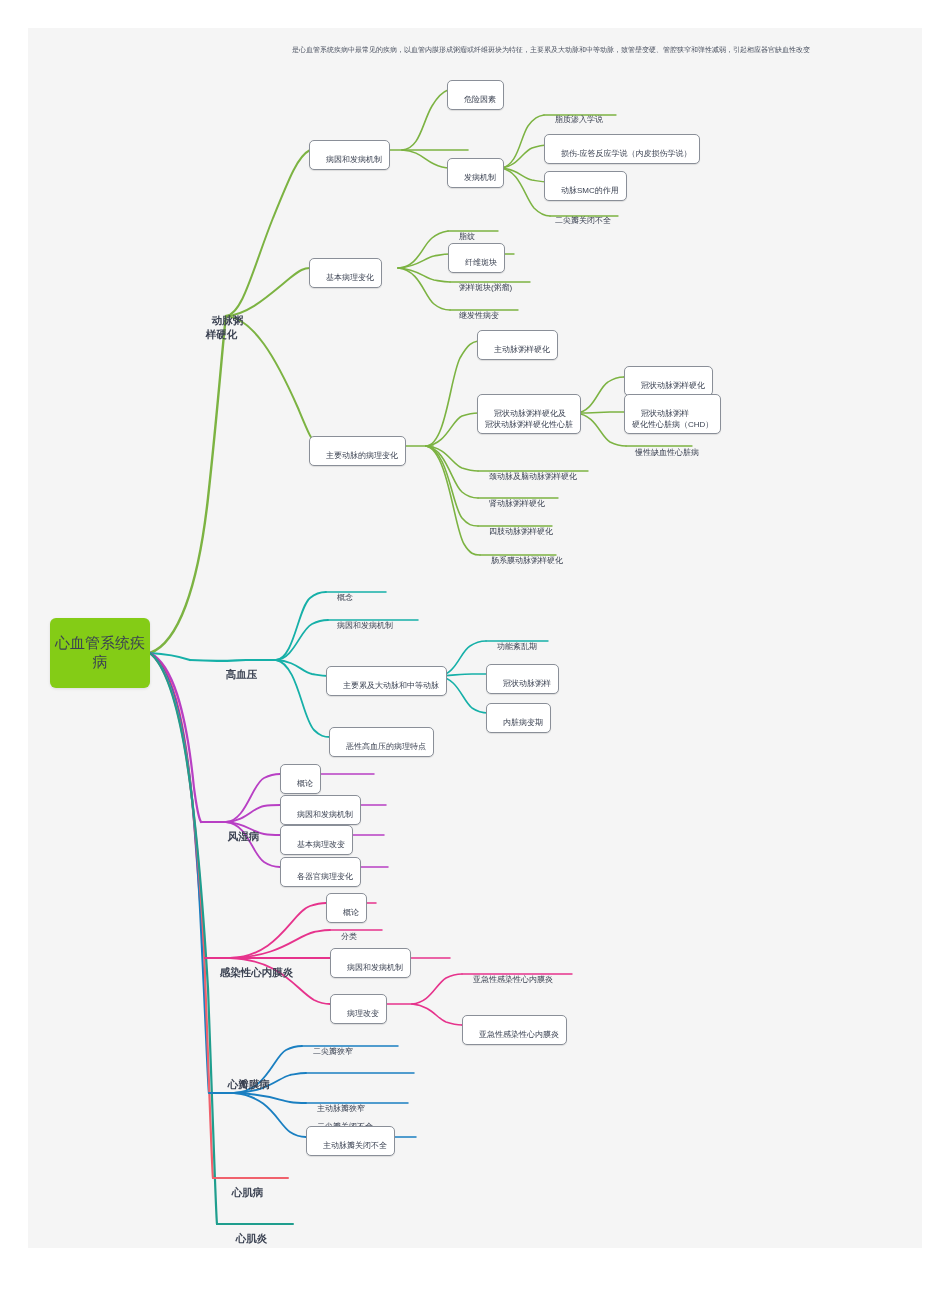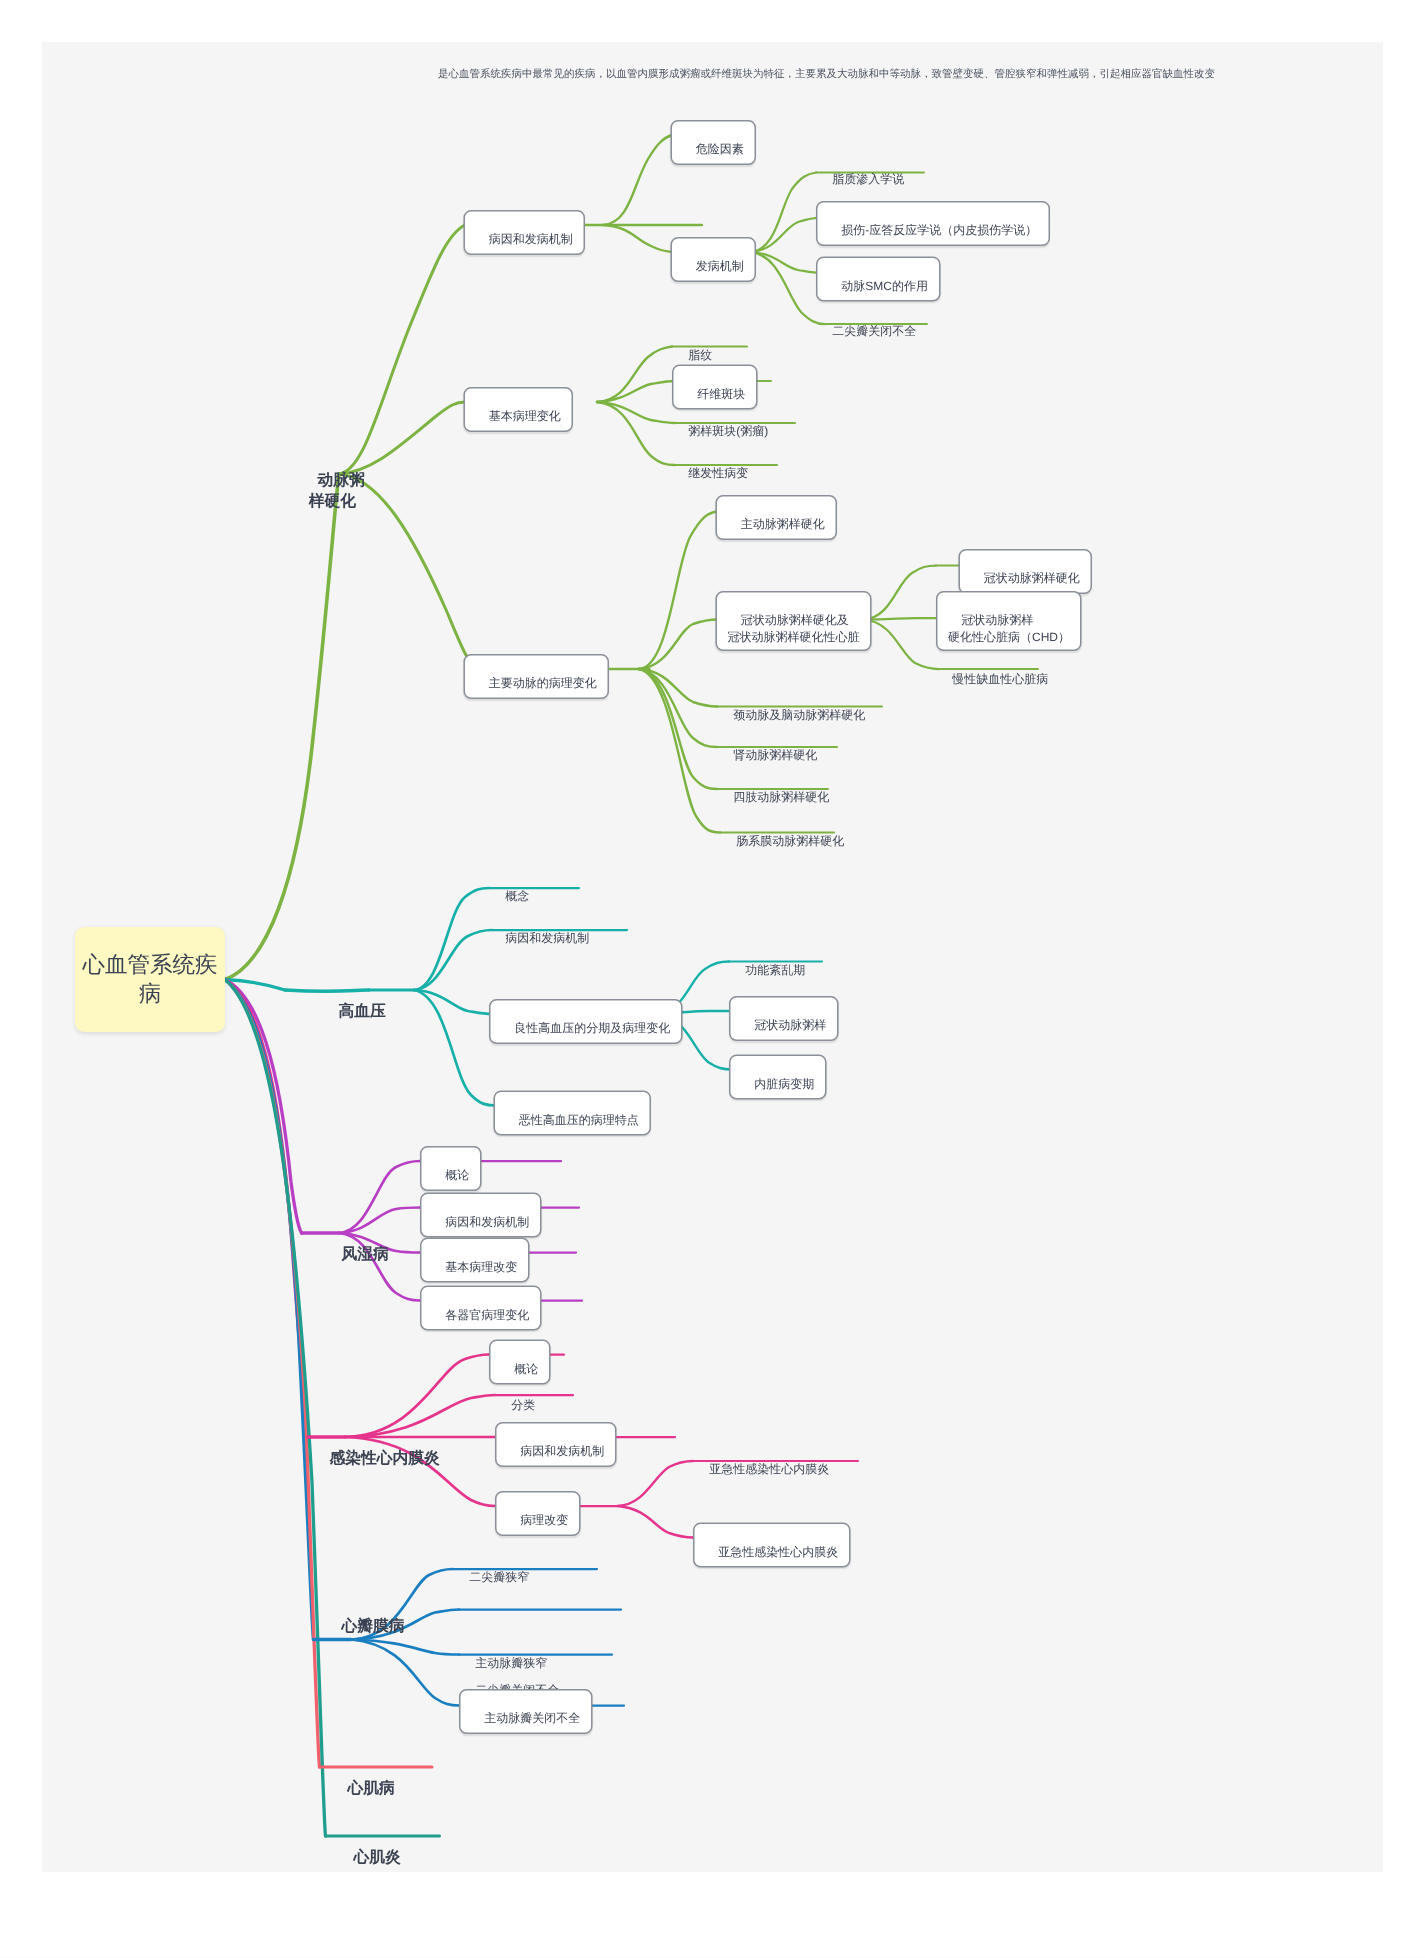--- a/index.html
+++ b/index.html
@@ -3,21 +3,21 @@
 <meta charset="utf-8">
 <style>
   html,body{margin:0;padding:0;background:#ffffff;}
   body{width:950px;height:1305px;font-family:"Liberation Sans","DejaVu Sans",sans-serif;}
   #canvas{position:absolute;left:28px;top:28px;width:894px;height:1220px;background:#f5f5f5;overflow:hidden;}
   svg.links{position:absolute;left:0;top:0;width:894px;height:1220px;pointer-events:none;}
   .node{position:absolute;box-sizing:border-box;color:#3b4252;white-space:pre;line-height:1.35;}
   .boxed{background:#ffffff;border:1px solid #8a8f98;border-radius:5px;padding:3px 7px;
          box-shadow:0 1px 1px rgba(0,0,0,.10);}
   .plain{background:transparent;padding:1px 2px;}
-  .root{position:absolute;background:#fef9c3;border-radius:6px;box-shadow:0 1px 3px rgba(0,0,0,.10);
+  .root{position:absolute;background:#84cc16;border-radius:6px;box-shadow:0 1px 3px rgba(0,0,0,.10);
         display:flex;align-items:center;justify-content:center;text-align:center;color:#3b4252;}
   .sz-root{font-size:15px;}
   .sz-l1{font-size:10.5px;font-weight:600;}
   .sz-l2{font-size:8px;}
   .sz-note{font-size:7px;color:#4a5160;line-height:1.5;}
 </style>
 </head>
 <body>
 
 <div id="canvas">
@@ -198,42 +198,42 @@
   <div class="node plain sz-l2" style="left:420px;top:271px;">
     <span>继发性病变</span></div>
 
   <div class="node boxed sz-l2" style="left:281px;top:408px;">
     <span>主要动脉的病理变化</span></div>
   <div class="node boxed sz-l2" style="left:449px;top:302px;">
     <span>主动脉粥样硬化</span></div>
   <div class="node boxed sz-l2" style="left:449px;top:366px;">
     <span>冠状动脉粥样硬化及
 冠状动脉粥样硬化性心脏</span></div>
-  <div class="node boxed sz-l2" style="left:596px;top:338px;margin-left:15px;">
+  <div class="node boxed sz-l2" style="left:596px;top:338px;">
     <span>冠状动脉粥样硬化</span></div>
   <div class="node boxed sz-l2" style="left:596px;top:366px;">
     <span>冠状动脉粥样
 硬化性心脏病（CHD）</span></div>
   <div class="node plain sz-l2" style="left:596px;top:408px;">
     <span>慢性缺血性心脏病</span></div>
   <div class="node plain sz-l2" style="left:450px;top:432px;">
     <span>颈动脉及脑动脉粥样硬化</span></div>
   <div class="node plain sz-l2" style="left:450px;top:459px;">
     <span>肾动脉粥样硬化</span></div>
   <div class="node plain sz-l2" style="left:450px;top:487px;">
     <span>四肢动脉粥样硬化</span></div>
   <div class="node plain sz-l2" style="left:452px;top:516px;">
     <span>肠系膜动脉粥样硬化</span></div>
 
   <div class="node plain sz-l2" style="left:298px;top:553px;">
     <span>概念</span></div>
   <div class="node plain sz-l2" style="left:298px;top:581px;">
     <span>病因和发病机制</span></div>
   <div class="node boxed sz-l2" style="left:298px;top:638px;">
-    <span>良性高血压的分期及病理变化</span></div>
+    <span>主要累及大动脉和中等动脉</span></div>
   <div class="node plain sz-l2" style="left:458px;top:602px;">
     <span>功能紊乱期</span></div>
   <div class="node boxed sz-l2" style="left:458px;top:636px;">
     <span>冠状动脉粥样</span></div>
   <div class="node boxed sz-l2" style="left:458px;top:675px;">
     <span>内脏病变期</span></div>
   <div class="node boxed sz-l2" style="left:301px;top:699px;">
     <span>恶性高血压的病理特点</span></div>
 
   <div class="node boxed sz-l2" style="left:252px;top:736px;">

